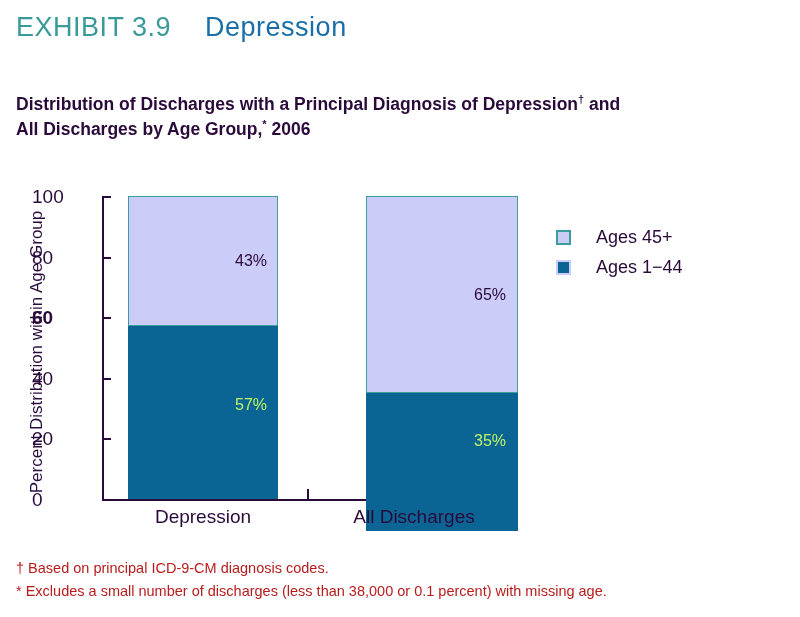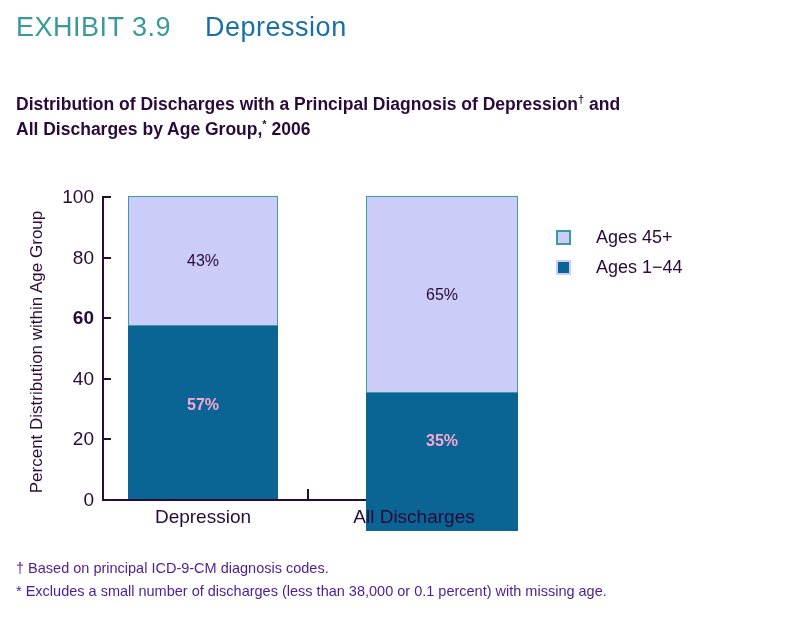--- a/index.html
+++ b/index.html
@@ -93,21 +93,20 @@
   .y-tick {
     position: absolute;
     left: 102px;
     width: 9px;
     height: 2px;
     background: #2a0a3a;
   }
   .y-tick-label {
     position: absolute;
     width: 62px;
-    text-align: right;
     font-size: 19px;
     color: #2a0a3a;
   }
   .x-tick {
     position: absolute;
     top: 489px;
     width: 2px;
     height: 11px;
     background: #2a0a3a;
   }
@@ -129,23 +128,24 @@
   }
   .seg-bottom {
     background: #0a6595;
   }
   .seg-label {
     position: absolute;
     left: 0;
     width: 100%;
     text-align: center;
     font-size: 16px;
+    padding-left: 48px;
   }
   .seg-label.on-light { color: #2a0a3a; }
-  .seg-label.on-dark  { color: #f9a8d4; font-weight: bold; }
+  .seg-label.on-dark  { color: #bef264; }
 
   .x-cat-label {
     position: absolute;
     top: 506px;
     text-align: center;
     font-size: 19px;
     color: #2a0a3a;
     white-space: nowrap;
   }
 
@@ -180,21 +180,21 @@
     color: #2a0a3a;
     white-space: nowrap;
   }
 
   
   #footnotes {
     position: absolute;
     left: 16px;
     top: 557px;
     font-size: 14.5px;
-    color: #4c1d95;
+    color: #b91c1c;
     line-height: 1.62;
   }
   .footnote-line { white-space: nowrap; }
 </style>
 </head>
 <body>
 
 <div id="exhibit-header">
   <span id="exhibit-label">EXHIBIT 3.9</span><span id="exhibit-topic">Depression</span>
 </div>

